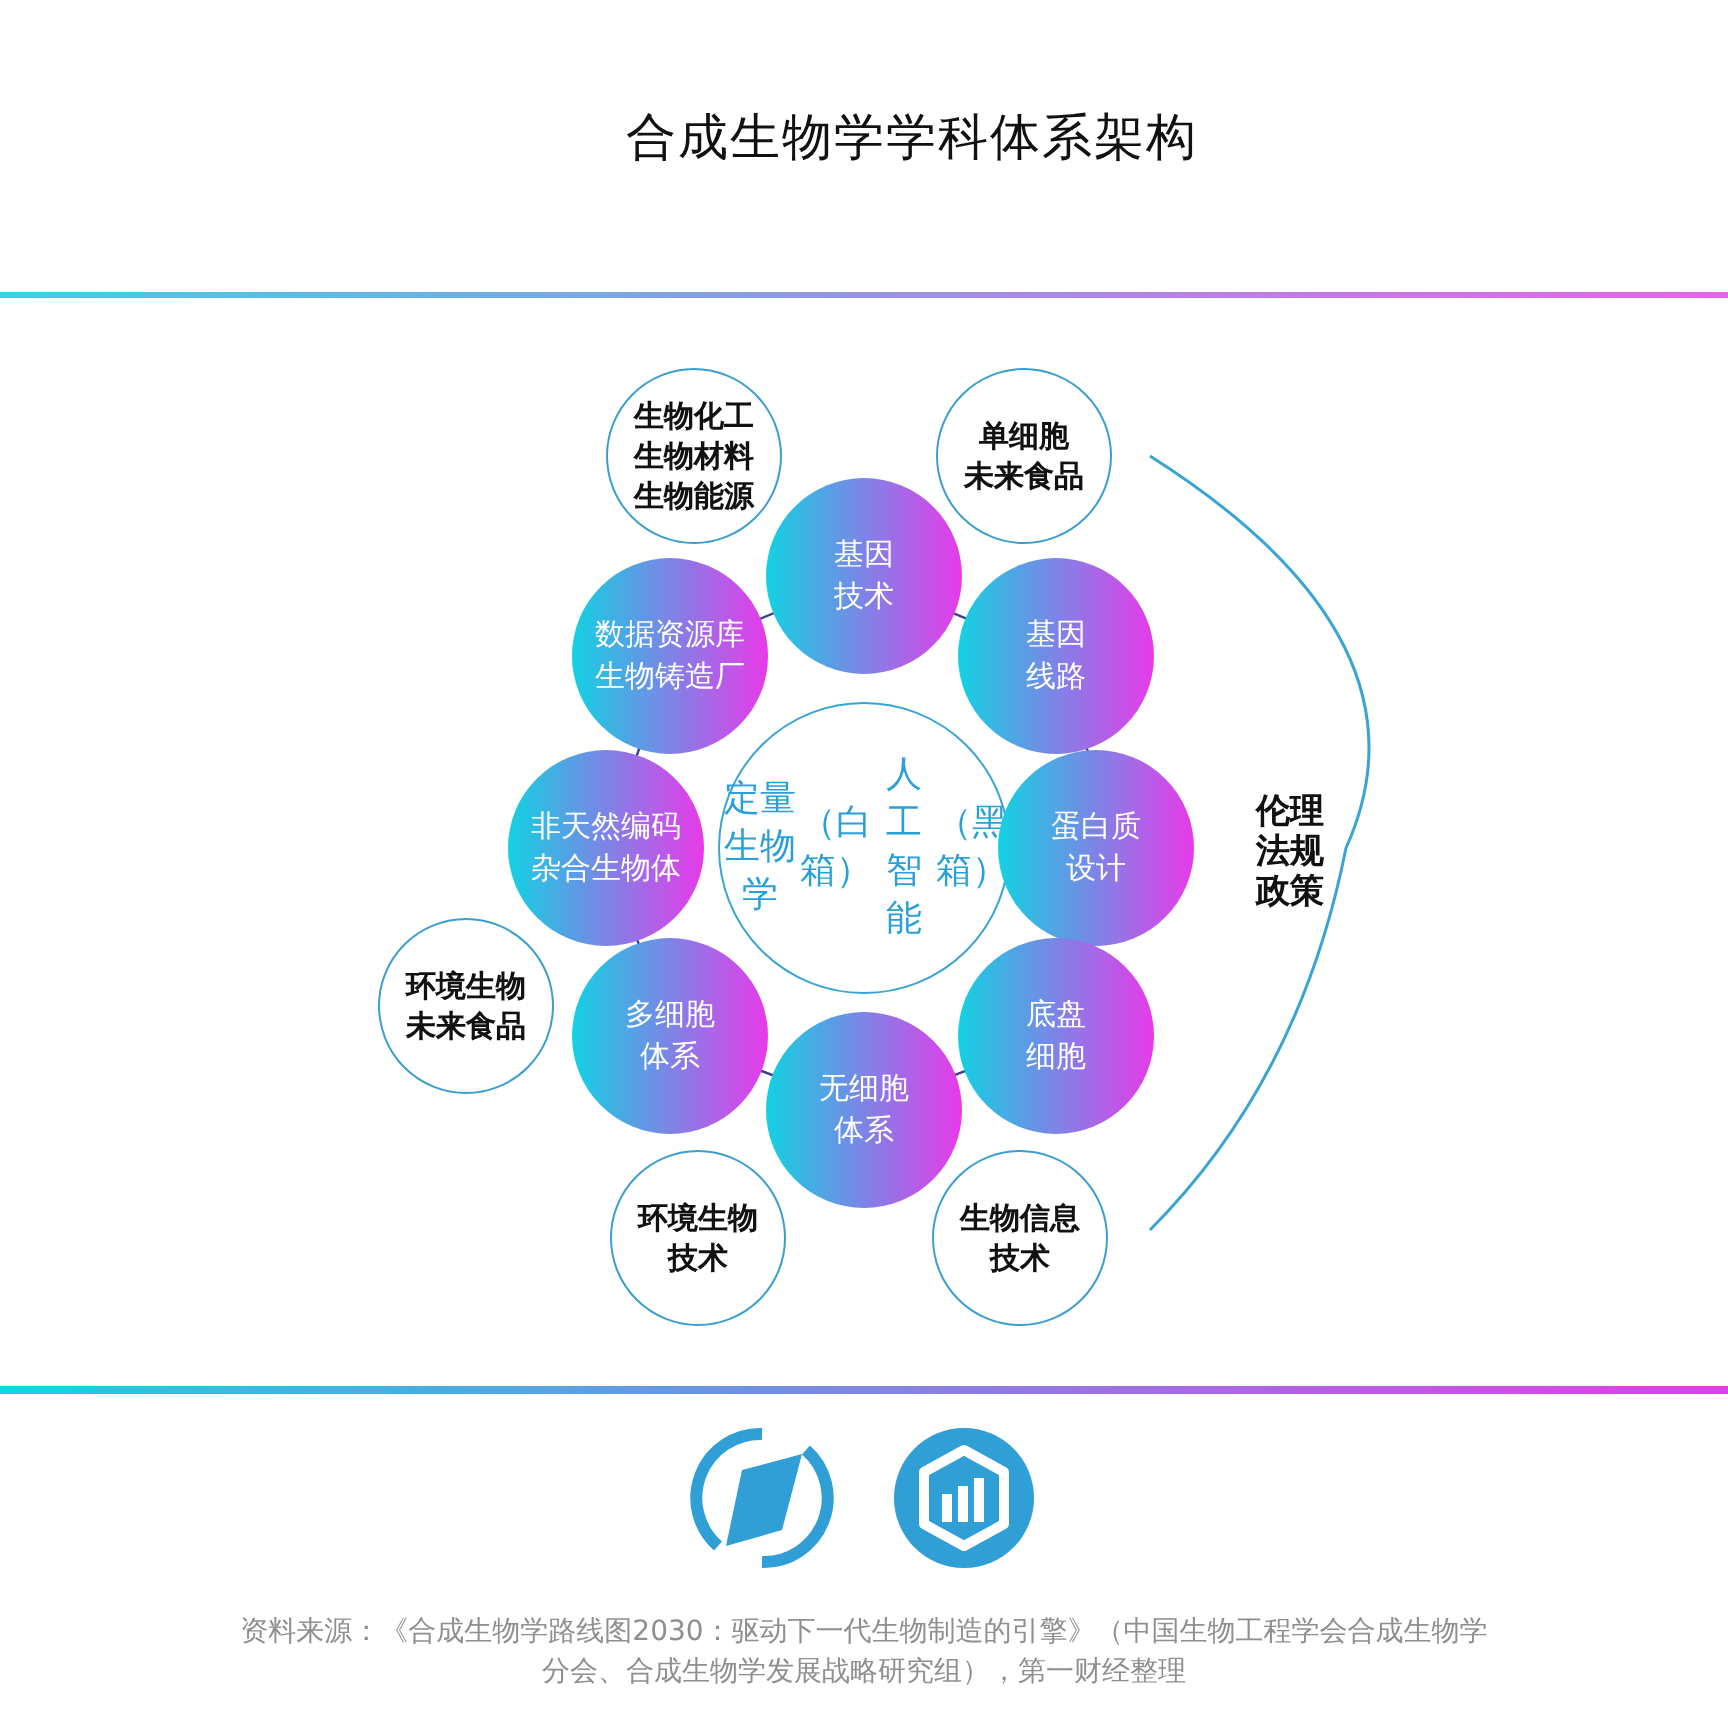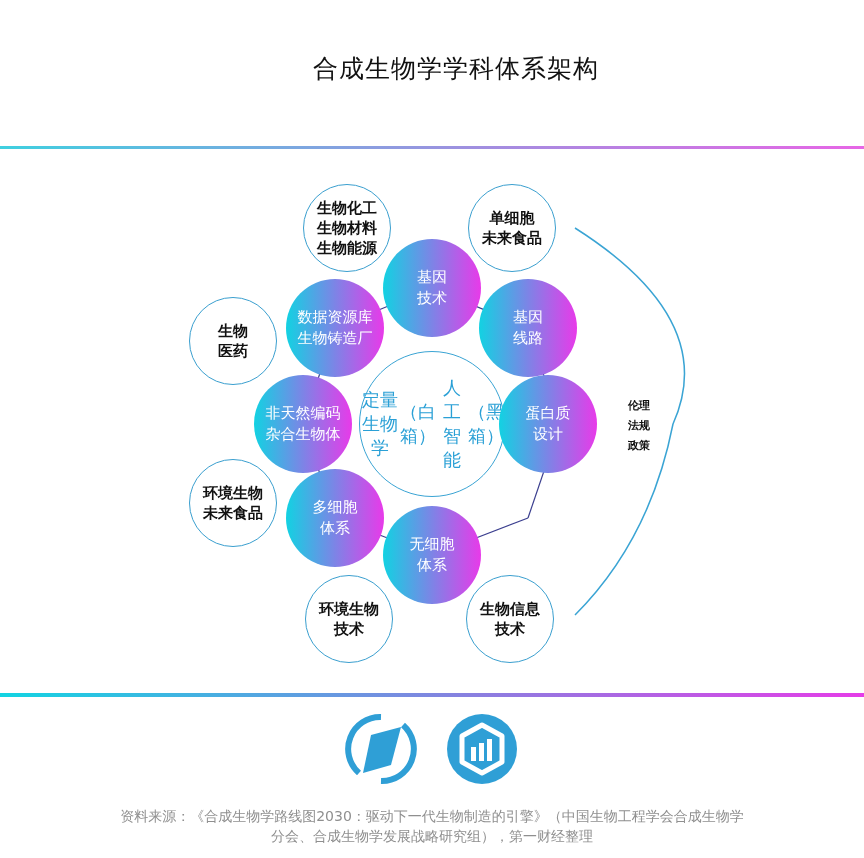--- a/index.html
+++ b/index.html
@@ -14,21 +14,21 @@
   .node { position: absolute; border-radius: 50%; display: flex; align-items: center; justify-content: center;
           text-align: center; box-sizing: border-box; }
   .grad { width: 98px; height: 98px; background: linear-gradient(90deg, #12d2e2 0%, #7d84e6 50%, #e83ae9 100%);
           color: #ffffff; font-size: 15px; line-height: 21px; }
   .outer { width: 88px; height: 88px; background: #fff; border: 1.5px solid #3a9fcf;
            color: #111; font-size: 15px; line-height: 20px; font-weight: bold; }
   .center { width: 146px; height: 146px; border: 1.5px solid #3aa4d4; background: #fff;
             color: #2aa0d6; font-size: 18px; line-height: 24px; flex-direction: row; }
   .center .gap { height: 12px; }
   .label-text { white-space: pre-line; }
-  .policy { position: absolute; left: 628px; top: 396px; font-size: 11px; line-height: 20px;
+  .policy { position: absolute; left: 628px; top: 396px; font-size: 17px; line-height: 20px;
             font-weight: bold; color: #111; white-space: pre-line; text-align: right; }
   .logos { position: absolute; top: 713px; left: 0; width: 864px; height: 74px; }
   .logo { position: absolute; top: 0; width: 72px; height: 72px; }
   .source { position: absolute; top: 806px; left: 40px; width: 784px; text-align: center;
             font-size: 14px; line-height: 20px; color: #8f8f8f; white-space: pre-line; }
 </style>
 </head>
 <body>
 
 <div class="title">合成生物学学科体系架构</div>
@@ -63,20 +63,24 @@
 技术</span>
     </div>
   <div class="node grad" style="left:479px; top:279px;">
     <span class="label-text">基因
 线路</span>
     </div>
   <div class="node grad" style="left:499px; top:375px;">
     <span class="label-text">蛋白质
 设计</span>
     </div>
+  <div class="node grad" style="left:479px; top:469px;">
+    <span class="label-text">底盘
+细胞</span>
+    </div>
   <div class="node grad" style="left:383px; top:506px;">
     <span class="label-text">无细胞
 体系</span>
     </div>
   <div class="node grad" style="left:286px; top:469px;">
     <span class="label-text">多细胞
 体系</span>
     </div>
   <div class="node grad" style="left:254px; top:375px;">
     <span class="label-text">非天然编码
@@ -88,24 +92,20 @@
     </div>
 
   <div class="node outer" style="left:303px; top:184px;">
     <span class="label-text">生物化工
 生物材料
 生物能源</span>
     </div>
   <div class="node outer" style="left:468px; top:184px;">
     <span class="label-text">单细胞
 未来食品</span>
-    </div>
-  <div class="node outer" style="left:189px; top:297px;">
-    <span class="label-text">生物
-医药</span>
     </div>
   <div class="node outer" style="left:189px; top:459px;">
     <span class="label-text">环境生物
 未来食品</span>
     </div>
   <div class="node outer" style="left:305px; top:575px;">
     <span class="label-text">环境生物
 技术</span>
     </div>
   <div class="node outer" style="left:466px; top:575px;">

